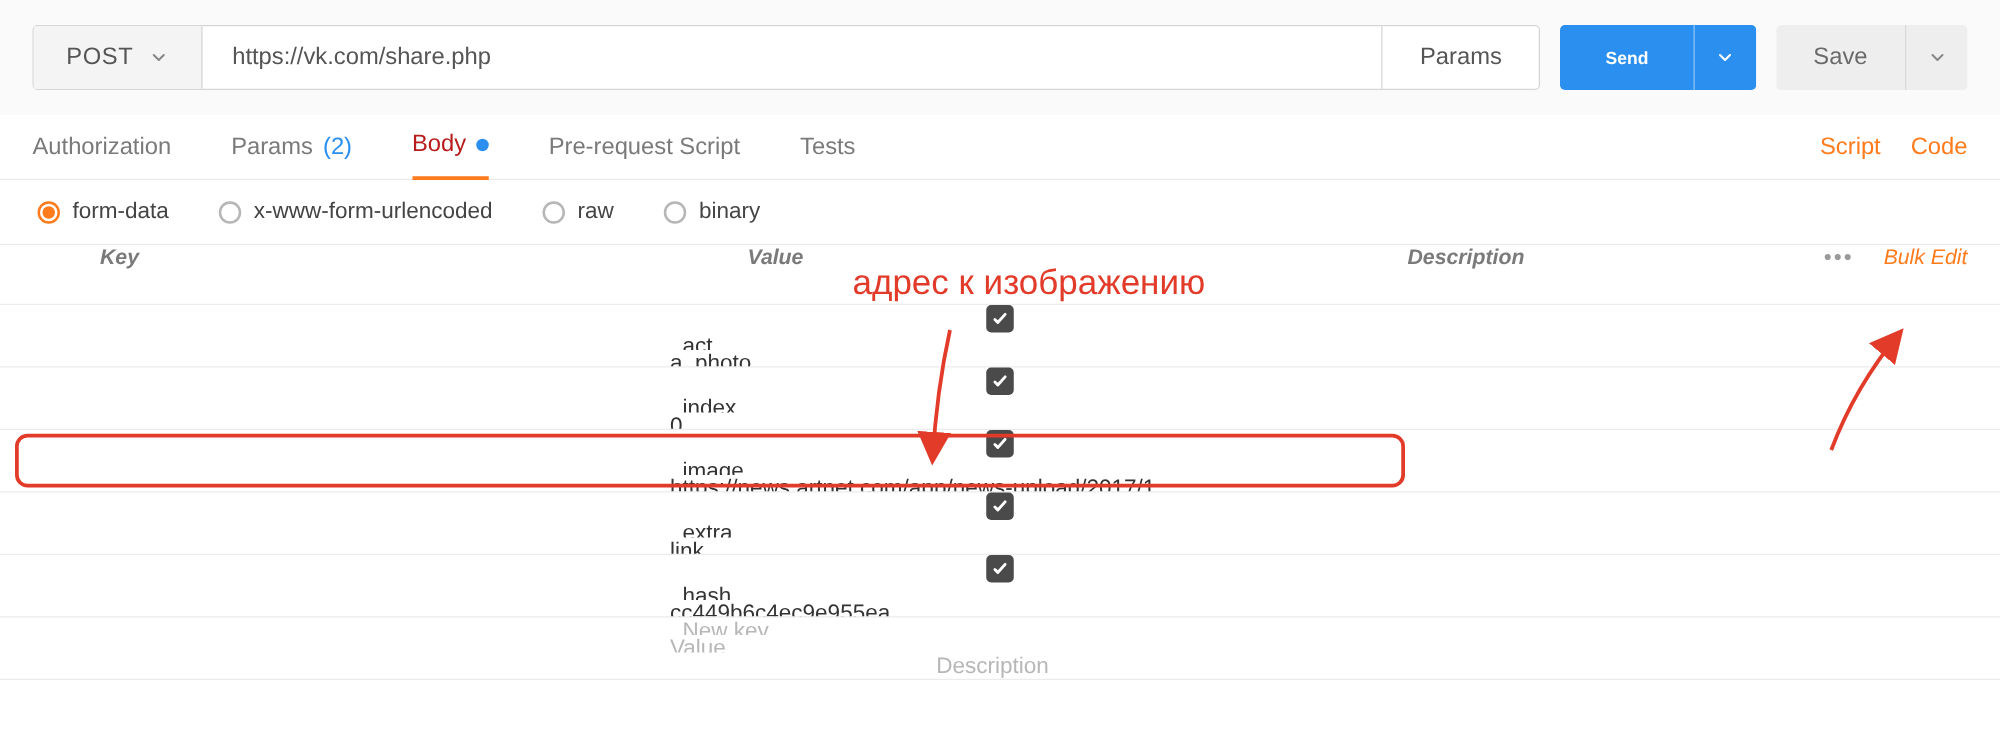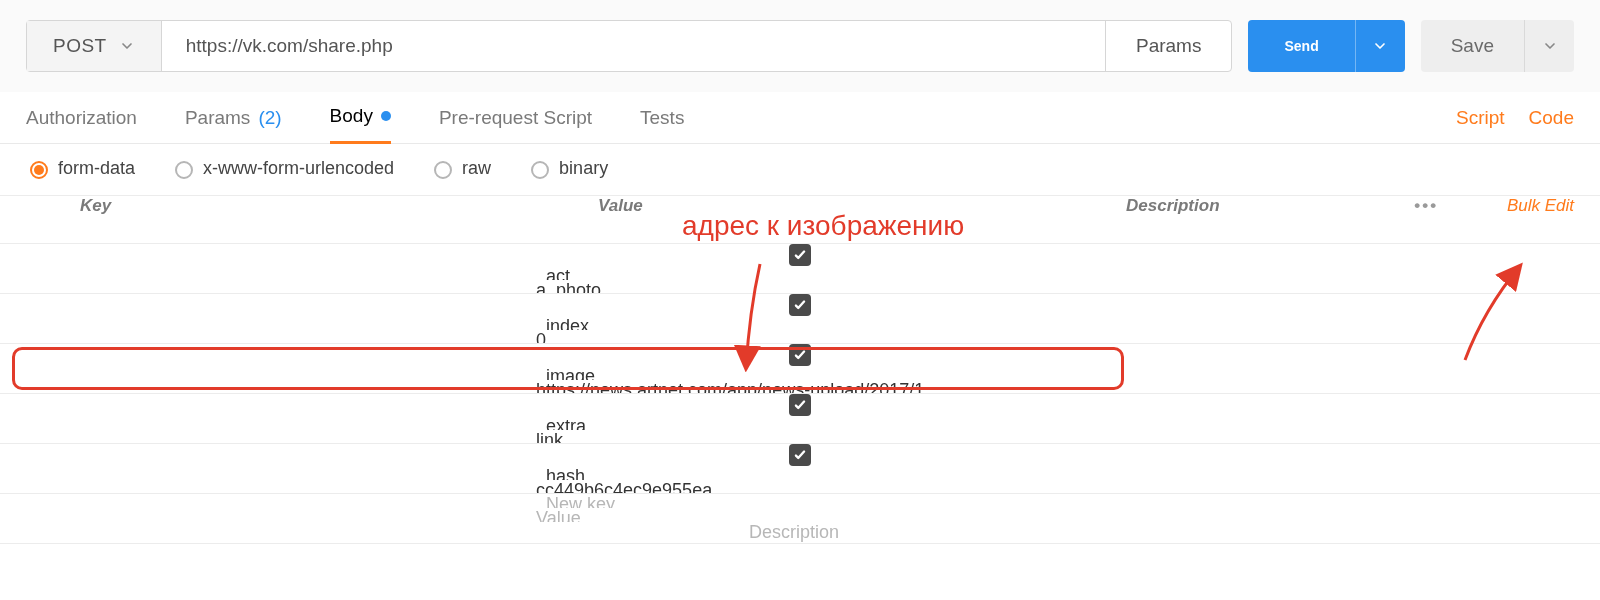--- a/index.html
+++ b/index.html
@@ -119,21 +119,21 @@
   .tab {
     color: #7a7a7a;
     font-size: 19px;
     cursor: pointer;
     display: flex;
     align-items: center;
     gap: 8px;
     height: 52px;
   }
   .tab.active {
-    color: #000000;
+    color: #b91c1c;
     font-weight: 500;
     border-bottom: 3px solid #ff7b1c;
     margin-bottom: -1px;
   }
   .headers-count { color: #2a8fef; font-weight:400; }
   .active-dot { width: 10px; height: 10px; border-radius: 50%; background: #2a8fef; }
   .tab-right {
     position: absolute;
     right: 26px;
     display: flex;
@@ -188,21 +188,21 @@
   .kv-header .kv-col-val { width: 528px; }
   .kv-header .kv-col-desc { flex: 1; }
   .kv-right {
     position: absolute;
     right: 26px;
     display: flex;
     align-items: center;
     gap: 24px;
   }
   .dots-icon { color: #9a9a9a; letter-spacing: 2px; cursor: pointer; font-weight: 700; }
-  .bulkedit { color: #ff7b1c; font-size: 17px; cursor: pointer; font-weight:400;margin-left:45px; }
+  .bulkedit { color: #ff7b1c; font-size: 17px; cursor: pointer; font-weight:400; }
 
   
   .kv-row {
     display: flex;
     align-items: center;
     height: 50px;
     border-bottom: 1px solid #ececec;
     font-size: 18px;
     position: relative;
     flex-direction: column;

